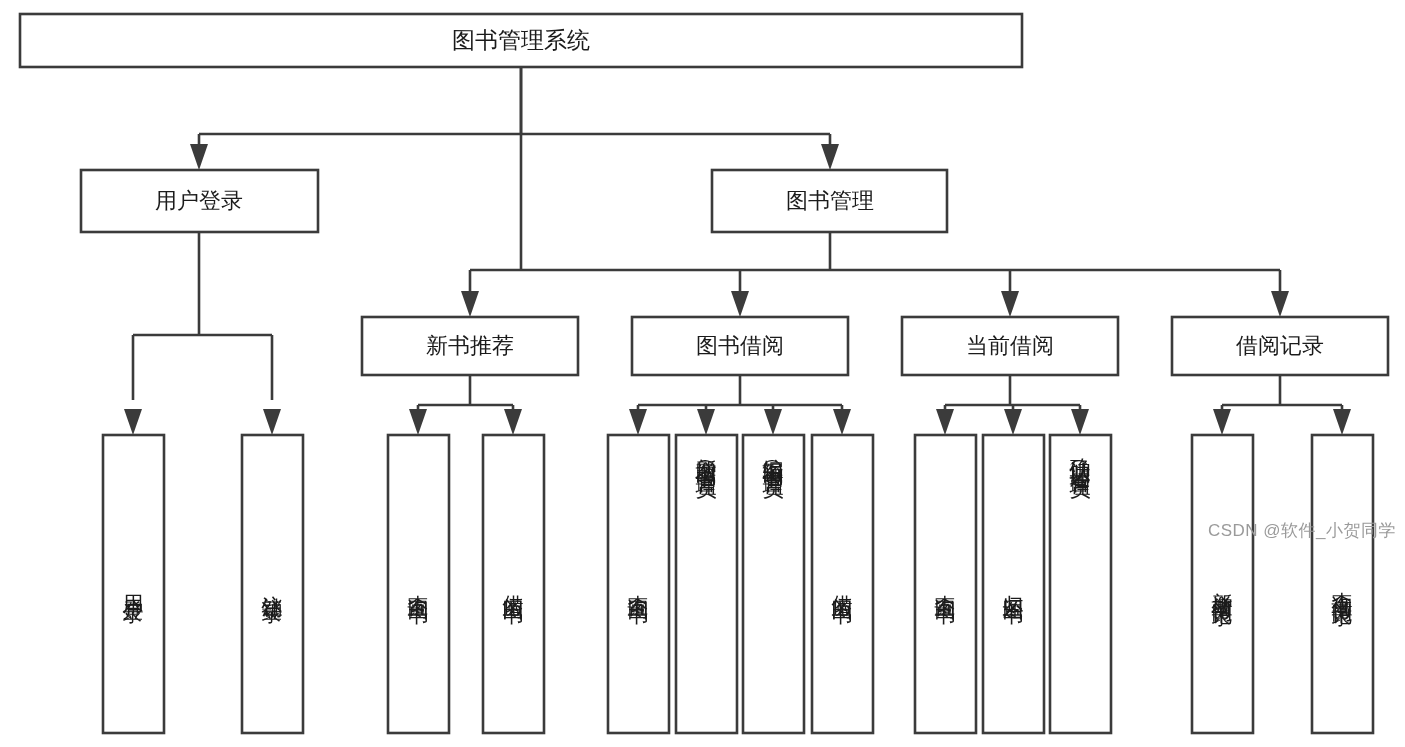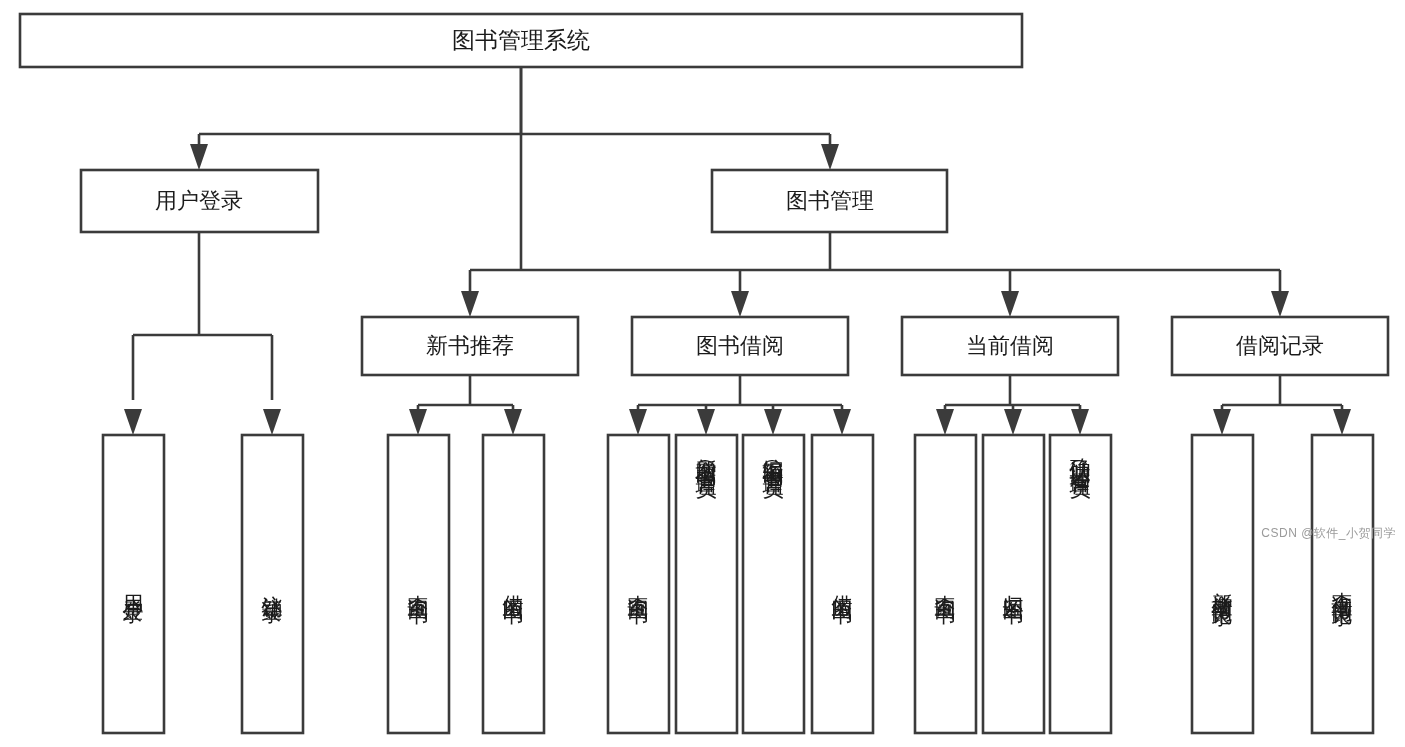--- a/index.html
+++ b/index.html
@@ -68,21 +68,21 @@
     line-height: 1;
     letter-spacing: 3px;
     color: #1b1b1b;
     white-space: nowrap;
   }
   #watermark {
     position: absolute;
     right: 9px;
     bottom: 7px;
     font-family: "Liberation Sans", "DejaVu Sans", sans-serif;
-    font-size: 12px;
+    font-size: 17px;
     color: #9a9a9a;
     letter-spacing: 0.5px;
     white-space: nowrap;
   }
 </style>
 </head>
 <body>
 
 <div id="diagram-root">
 

